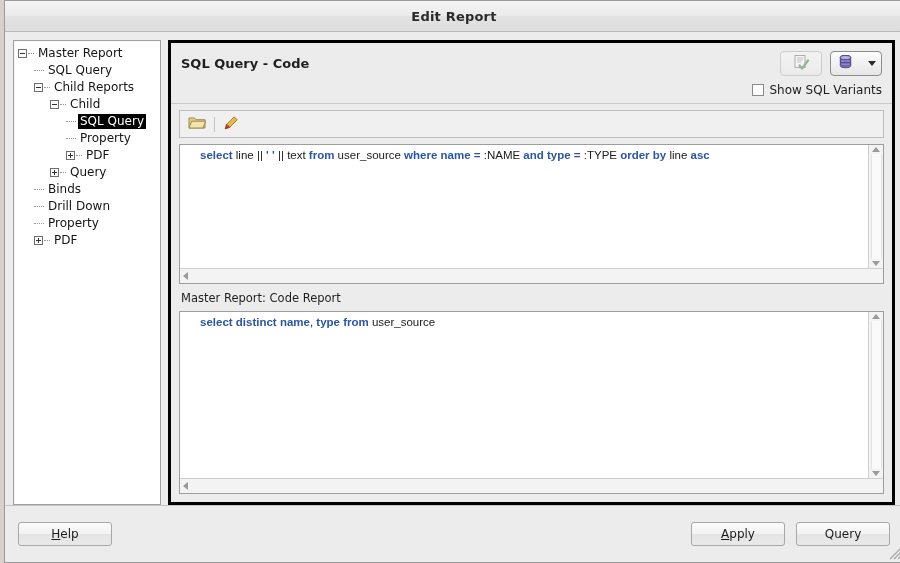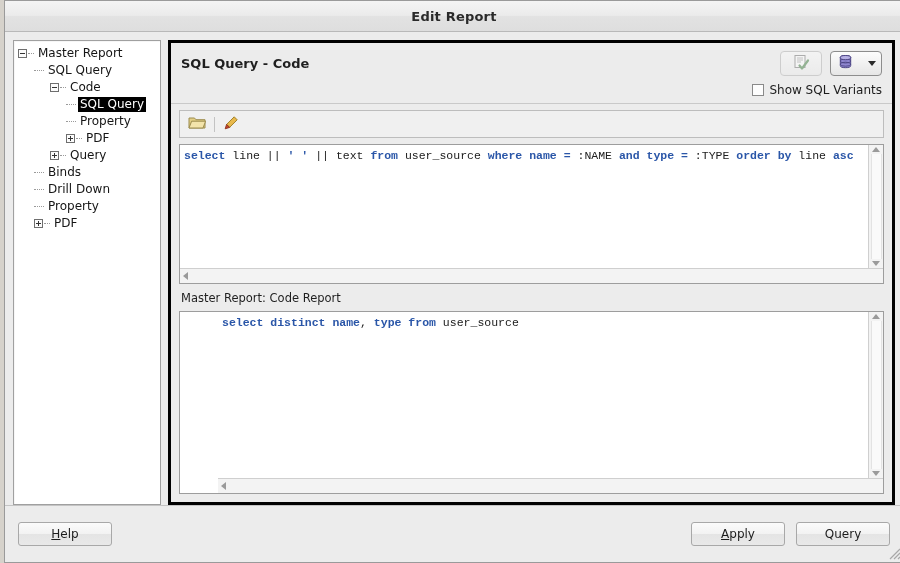--- a/index.html
+++ b/index.html
@@ -152,34 +152,35 @@
   }
   .tb-sep { width: 1px; height: 15px; background: #c3c3c3; }
   .code-wrap {
     border: 1px solid #9d9d9d;
     background: #ffffff;
     display: flex; flex-direction: column;
     box-sizing: border-box;
     min-height: 0;
   }
   .code-wrap.first { flex: 0 0 140px; margin-top: 6px; }
-  .code-wrap.second { flex: 1 1 auto; margin-top: 3px; padding-left: 38px; }
+  .code-wrap.second { flex: 1 1 auto; margin-top: 3px; }
   .code-inner { flex: 1 1 auto; display: flex; min-height: 0; }
   .code-area {
     flex: 1 1 auto;
     padding: 3px 0 0 4px;
     overflow: hidden;
     min-width: 0;
   }
   .code-line {
-    font-family: Liberation Mono, monospace;
+    font-family: Liberation Sans, sans-serif;
     font-size: 11.5px;
     line-height: 15px;
     white-space: pre;
     color: #202020;
+    margin-left: 16px;
   }
   .kw { color: #2a56a8; font-weight: bold; }
   .vscroll {
     flex: 0 0 15px;
     background: #f3f3f3;
     border-left: 1px solid #cfcfcf;
     display: flex; flex-direction: column; align-items: center;
     justify-content: space-between;
     padding: 2px 0;
     box-sizing: border-box;
@@ -241,24 +242,30 @@
           <span class="toggle"></span>
           <span class="dots" style="width: 6px;"></span>
           <span class="tlabel">Master Report</span>
         </div>
         <div class="tnode">
           <span class="ind" style="width: 16px;"></span>
           <span class="dots" style="width: 10px;"></span>
           <span class="tlabel">SQL Query</span>
         </div>
         <div class="tnode">
+          <span class="ind" style="width: 16px;"></span>
+          <span class="toggle"></span>
+          <span class="dots" style="width: 6px;"></span>
+          <span class="tlabel">Child Reports</span>
+        </div>
+        <div class="tnode">
           <span class="ind" style="width: 32px;"></span>
           <span class="toggle"></span>
           <span class="dots" style="width: 6px;"></span>
-          <span class="tlabel">Code</span>
+          <span class="tlabel">Child</span>
         </div>
         <div class="tnode">
           <span class="ind" style="width: 48px;"></span>
           <span class="dots" style="width: 10px;"></span>
           <span class="tlabel sel">SQL Query</span>
         </div>
         <div class="tnode">
           <span class="ind" style="width: 48px;"></span>
           <span class="dots" style="width: 10px;"></span>
           <span class="tlabel">Property</span>

